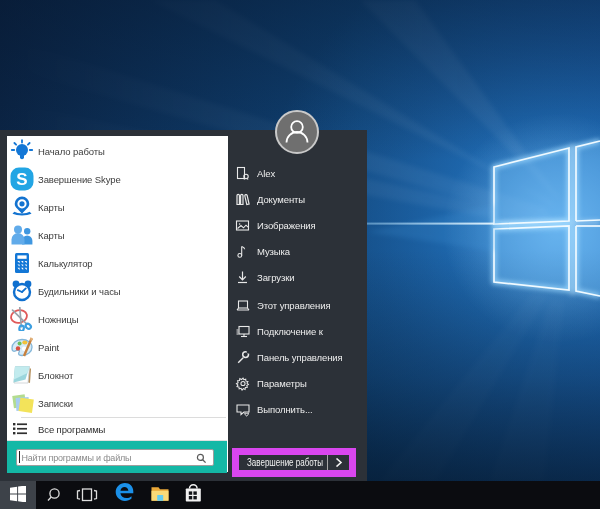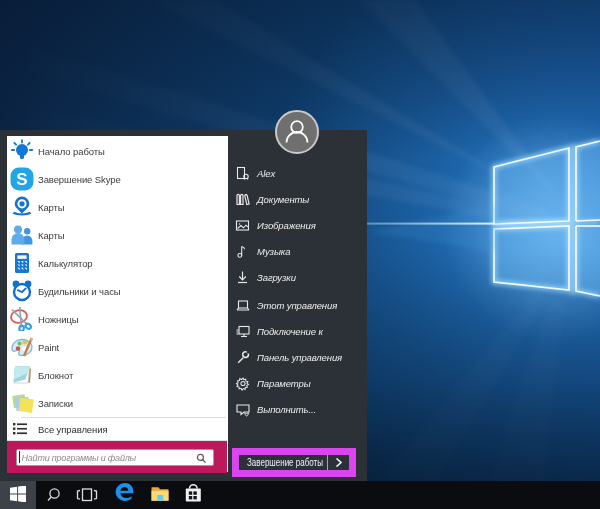--- a/index.html
+++ b/index.html
@@ -7,25 +7,25 @@
 .page{position:absolute;left:0;top:0;width:600px;height:509px;overflow:hidden;background:#0a2547;}
 .abs{position:absolute;}
 .menu{position:absolute;left:0;top:130px;width:367px;height:351px;background:#2c3138;}
 .lpanel{position:absolute;left:7px;top:136px;width:221px;height:336px;background:#ffffff;}
 .lrow{position:absolute;left:0;height:28px;width:220px;}
 .lrow .txt{position:absolute;left:31px;top:50%;transform:translateY(-50%);font-size:9.5px;letter-spacing:-0.1px;color:#3c3c3c;white-space:nowrap;}
 .lrow svg{position:absolute;left:3px;top:2px;}
 .sep1{position:absolute;left:14px;right:2px;top:281px;height:1px;background:#dcdcdc;}
 .allprog{position:absolute;left:0;width:220px;height:27px;}
 .allprog .txt{position:absolute;left:31px;top:50%;transform:translateY(-50%);font-size:9.5px;letter-spacing:-0.1px;color:#2e2e2e;white-space:nowrap;}
-.searcharea{position:absolute;left:0;top:304px;width:220px;height:32px;background:#be185d;border-top:1px solid #e0e0e0;font-style:italic;}
+.searcharea{position:absolute;left:0;top:304px;width:220px;height:32px;background:#14b8a6;border-top:1px solid #e0e0e0;}
 .sbox{position:absolute;left:9px;top:8px;width:196px;height:15px;background:#fff;border:1px solid #9e9e9e;border-radius:2px;}
 .sbox .ph{position:absolute;left:4.5px;top:2.5px;font-size:9px;letter-spacing:-0.2px;color:#8a8a8a;white-space:nowrap;}
 .caret{position:absolute;left:2px;top:1px;width:1px;height:12px;background:#222;}
-.rrow{position:absolute;left:229px;width:138px;height:26px;font-style:italic;}
+.rrow{position:absolute;left:229px;width:138px;height:26px;}
 .rrow .txt{position:absolute;left:28px;top:50%;transform:translateY(-50%);font-size:9.5px;letter-spacing:-0.1px;color:#eeeeee;white-space:nowrap;}
 .rrow svg{position:absolute;left:6px;top:6px;}
 .avatar{position:absolute;left:275px;top:110px;width:40px;height:40px;border-radius:50%;background:#6f6f6f;border:2px solid #c9c9c9;}
 .shutbtn{position:absolute;left:232px;top:448px;width:110px;height:15px;border:7px solid #d946ef;color:#f2f2f2;}
 .shutbtn .lbl{position:absolute;left:8px;top:1.5px;white-space:nowrap;font-size:10px;transform:scaleX(0.8);transform-origin:0 0;}
 .shutbtn .div{position:absolute;right:21px;top:0;width:1px;height:100%;background:#a6a6a6;}
 .taskbar{position:absolute;left:0;top:481px;width:600px;height:28px;background:#0b0c10;}
 .startbtn{position:absolute;left:0;top:0;width:36px;height:28px;background:#3d4249;}
 </style>
 </head>
@@ -237,21 +237,21 @@
 <svg width="15" height="14" viewBox="0 0 15 14" style="position:absolute;left:6px;top:7px">
           <g fill="#303030">
             <rect x="0" y="1" width="2.4" height="2.4"></rect>
             <rect x="0" y="5.5" width="2.4" height="2.4"></rect>
             <rect x="0" y="10" width="2.4" height="2.4"></rect>
             <rect x="4" y="1.4" width="10" height="1.7"></rect>
             <rect x="4" y="5.9" width="10" height="1.7"></rect>
             <rect x="4" y="10.4" width="10" height="1.7"></rect>
           </g>
         </svg>
-<div class="txt">Все управления</div>
+<div class="txt">Все программы</div>
       </div>
 <div class="searcharea">
 <div class="sbox">
           <div class="caret"></div>
           <div class="ph">Найти программы и файлы</div>
 <svg width="11" height="11" viewBox="0 0 11 11" style="position:absolute;right:6px;top:2.5px">
             <circle cx="4.4" cy="4.4" r="3" fill="none" stroke="#5a5a5a" stroke-width="1.2"></circle>
             <line x1="6.7" y1="6.7" x2="9.6" y2="9.6" stroke="#5a5a5a" stroke-width="1.3"></line>
           </svg>
 </div>

